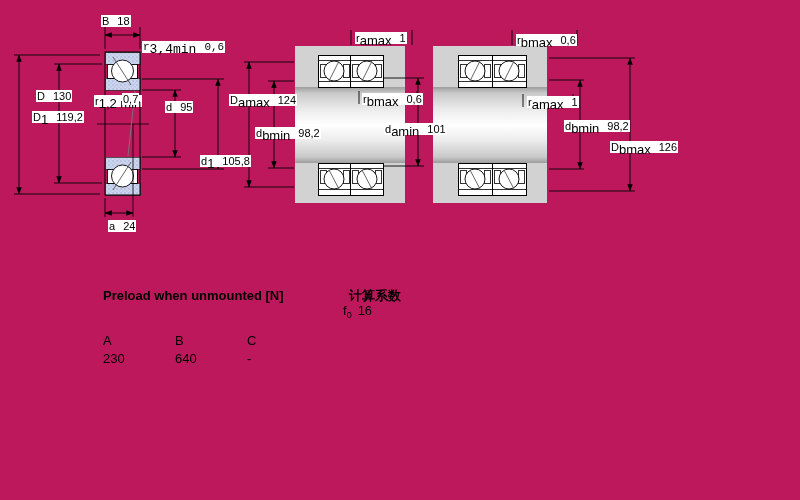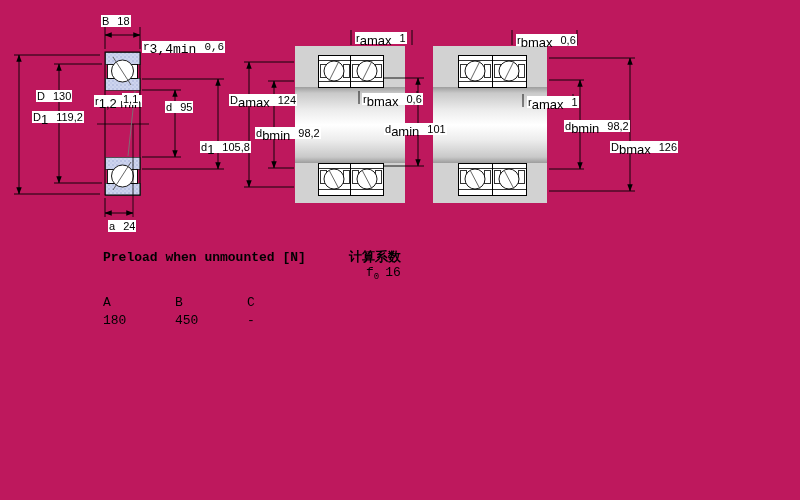--- a/index.html
+++ b/index.html
@@ -3,22 +3,22 @@
 <meta charset="utf-8">
 <style>
   html,body{margin:0;padding:0;background:#fff;}
   #stage{position:relative;width:800px;height:500px;background:#be185d;overflow:hidden;
          font-family:"Liberation Sans",sans-serif;}
   #linework{position:absolute;left:0;top:0;}
   .dim{position:absolute;background:#fff;font:11px "Liberation Sans",sans-serif;
        color:#000;white-space:nowrap;padding:0 1px;line-height:12px;}
   .dim .sub{font-size:13px;position:relative;top:3px;letter-spacing:0;}
   .dim .val{margin-left:8px;}
-  .serif{position:absolute;font-family:Liberation Mono, monospace;font-size:13px;color:#000;
-         white-space:nowrap;line-height:15px;}
+  .serif{position:absolute;font-family:Liberation Sans, sans-serif;font-size:13px;color:#000;
+         white-space:nowrap;line-height:15px;margin-top:38px;}
   .bold{font-weight:bold;}
   .serif .sub{font-size:9px;position:relative;top:3px;}
   .serif .val{margin-left:6px;}
 </style>
 </head>
 <body>
 
 <div id="stage">
 
   <svg id="linework" width="800" height="500" viewBox="0 0 800 500">
@@ -203,26 +203,26 @@
   <div class="dim" style="left:8px;top:90px;margin-left:28px;">
     <span><span>D</span><span class="sub"></span></span><span class="val">130</span>
   </div>
   <div class="dim" style="left:32px;top:111px;">
     <span><span>D</span><span class="sub">1</span></span><span class="val">119,2</span>
   </div>
   <div class="dim" style="left:94px;top:95px;">
     <span><span>r</span><span class="sub">1,2 min</span></span>
   </div>
   <div class="dim" style="left:122px;top:93px;">
-    <span>1,1</span>
+    <span>0,7</span>
   </div>
   <div class="dim" style="left:165px;top:101px;">
     <span><span>d</span><span class="sub"></span></span><span class="val">95</span>
   </div>
-  <div class="dim" style="left:200px;top:141px;">
+  <div class="dim" style="left:200px;top:155px;">
     <span><span>d</span><span class="sub">1</span></span><span class="val">105,8</span>
   </div>
   <div class="dim" style="left:108px;top:220px;">
     <span><span>a</span><span class="sub"></span></span><span class="val">24</span>
   </div>
 
   <div class="dim" style="left:355px;top:32px;">
     <span><span>r</span><span class="sub">amax</span></span><span class="val">1</span>
   </div>
   <div class="dim" style="left:229px;top:94px;">
@@ -247,24 +247,24 @@
   <div class="dim" style="left:564px;top:120px;">
     <span><span>d</span><span class="sub">bmin</span></span><span class="val">98,2</span>
   </div>
   <div class="dim" style="left:610px;top:141px;">
     <span><span>D</span><span class="sub">bmax</span></span><span class="val">126</span>
   </div>
 
   <div class="serif bold" style="left:103px;top:250px;">Preload when unmounted [N]</div>
 
   <div class="serif bold" style="left:349px;top:250px;">计算系数</div>
-  <div class="serif" style="left:366px;top:265px;">
+  <div class="serif" style="left:343px;top:265px;">
     <span><span>f</span><span class="sub">0</span></span><span class="val">16</span>
   </div>
 
   <div class="serif" style="left:103px;top:295px;">A</div>
   <div class="serif" style="left:175px;top:295px;">B</div>
   <div class="serif" style="left:247px;top:295px;">C</div>
-  <div class="serif" style="left:103px;top:313px;">180</div>
-  <div class="serif" style="left:175px;top:313px;">450</div>
+  <div class="serif" style="left:103px;top:313px;">230</div>
+  <div class="serif" style="left:175px;top:313px;">640</div>
   <div class="serif" style="left:247px;top:313px;">-</div>
 
 </div>
 
 </body></html>

